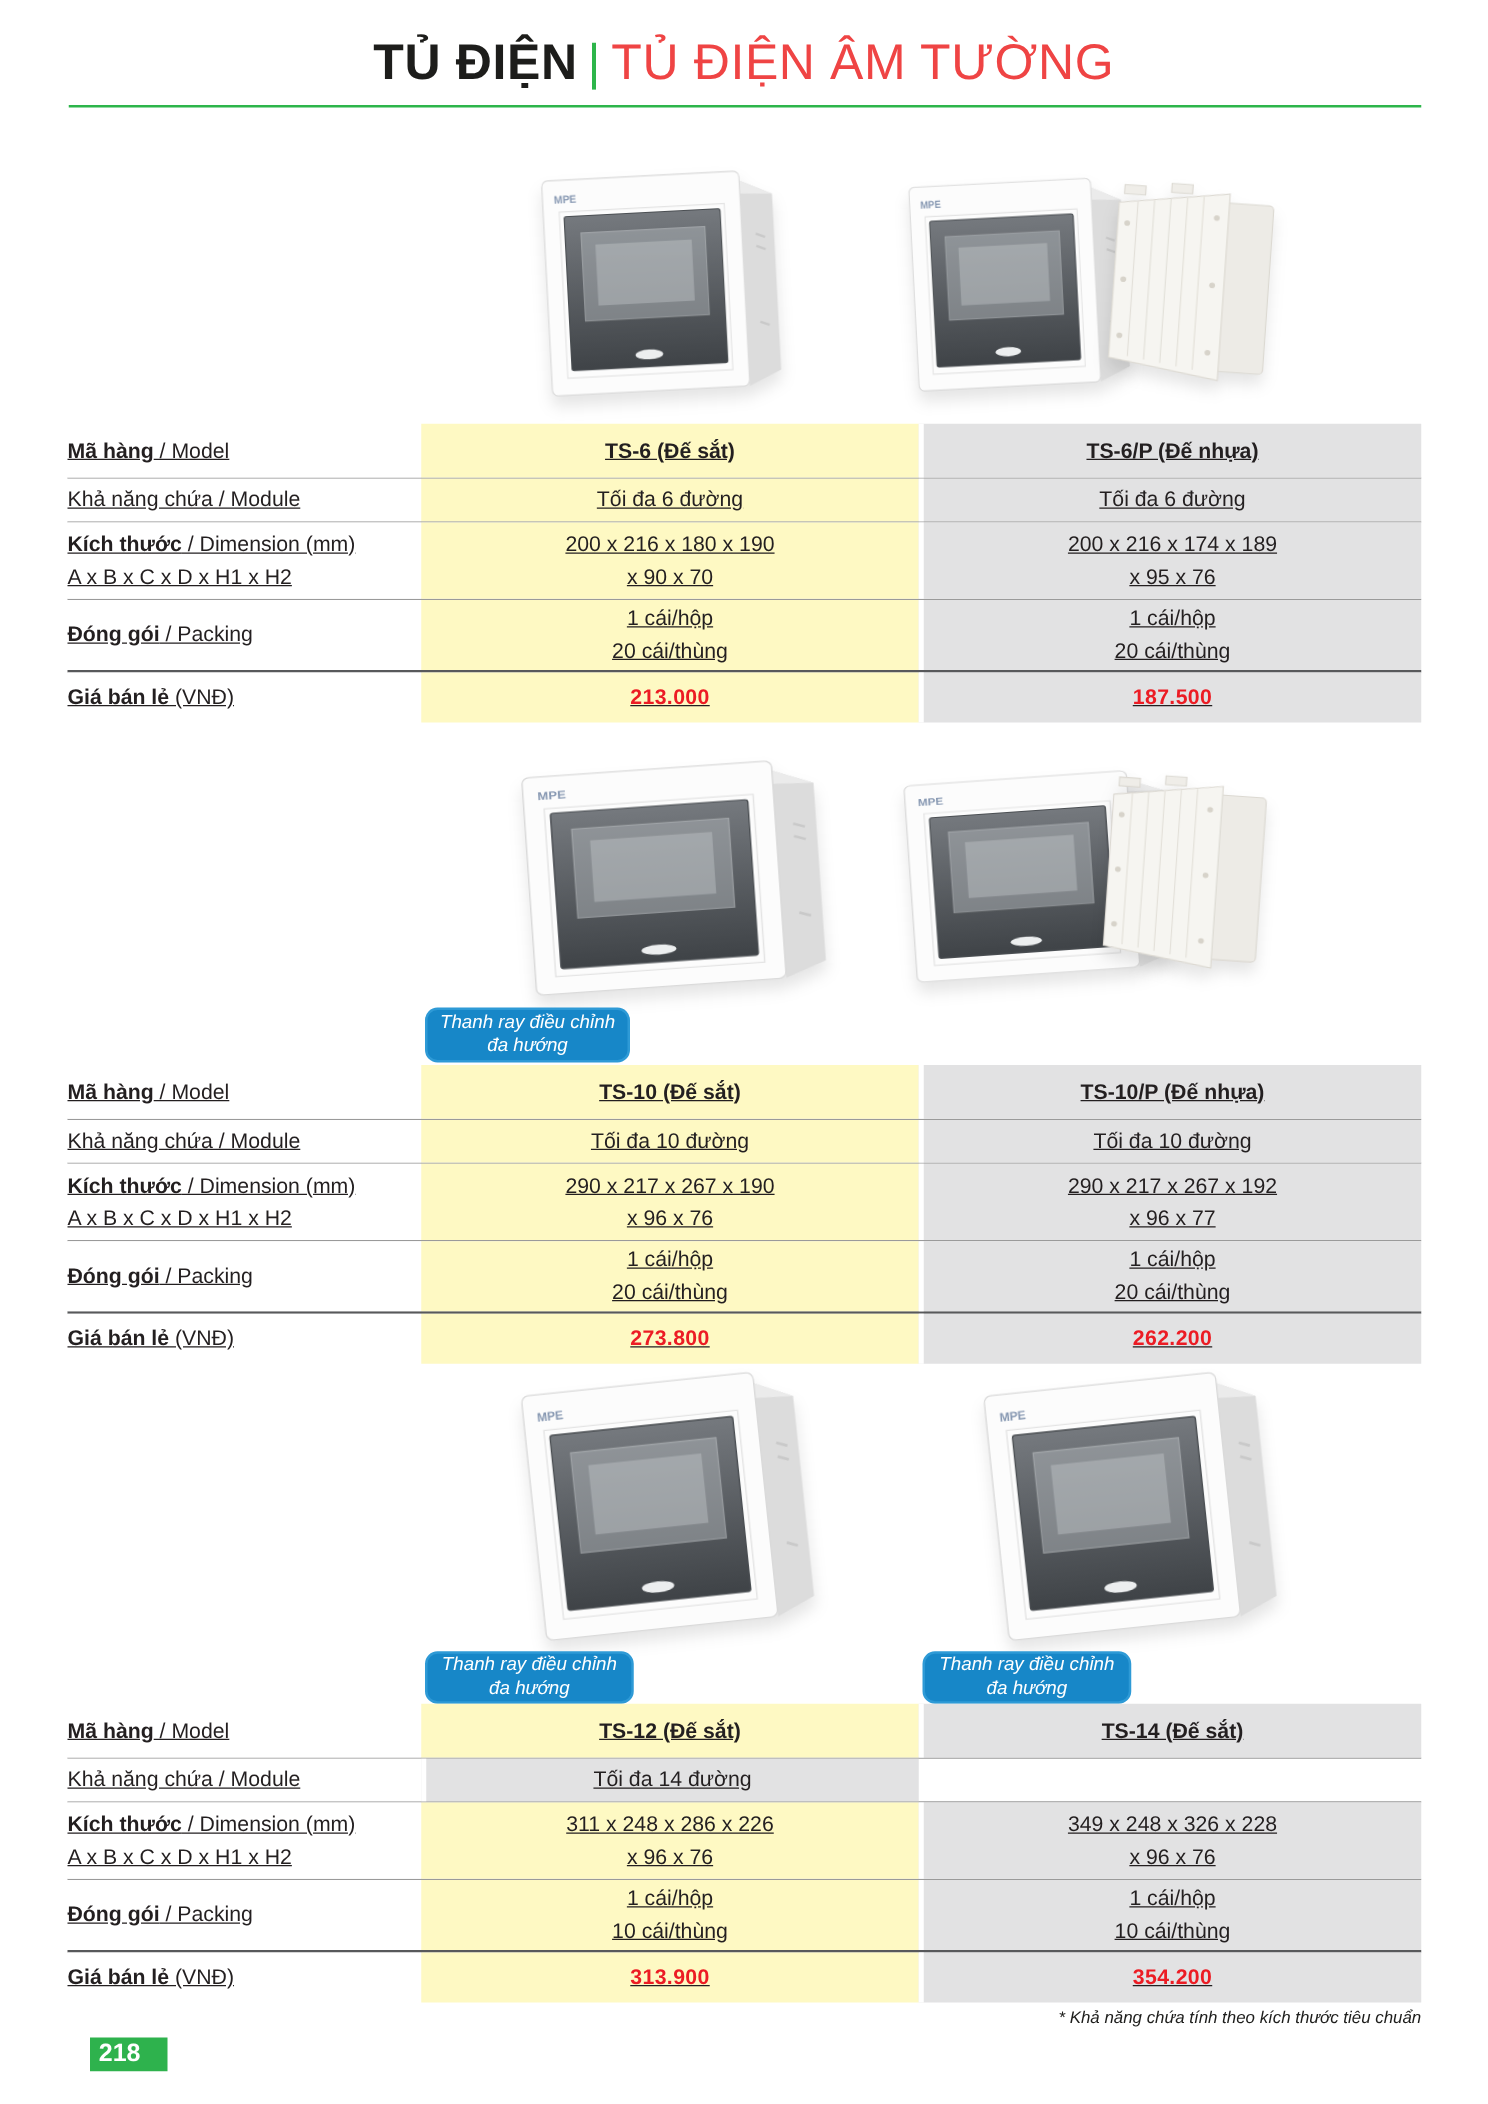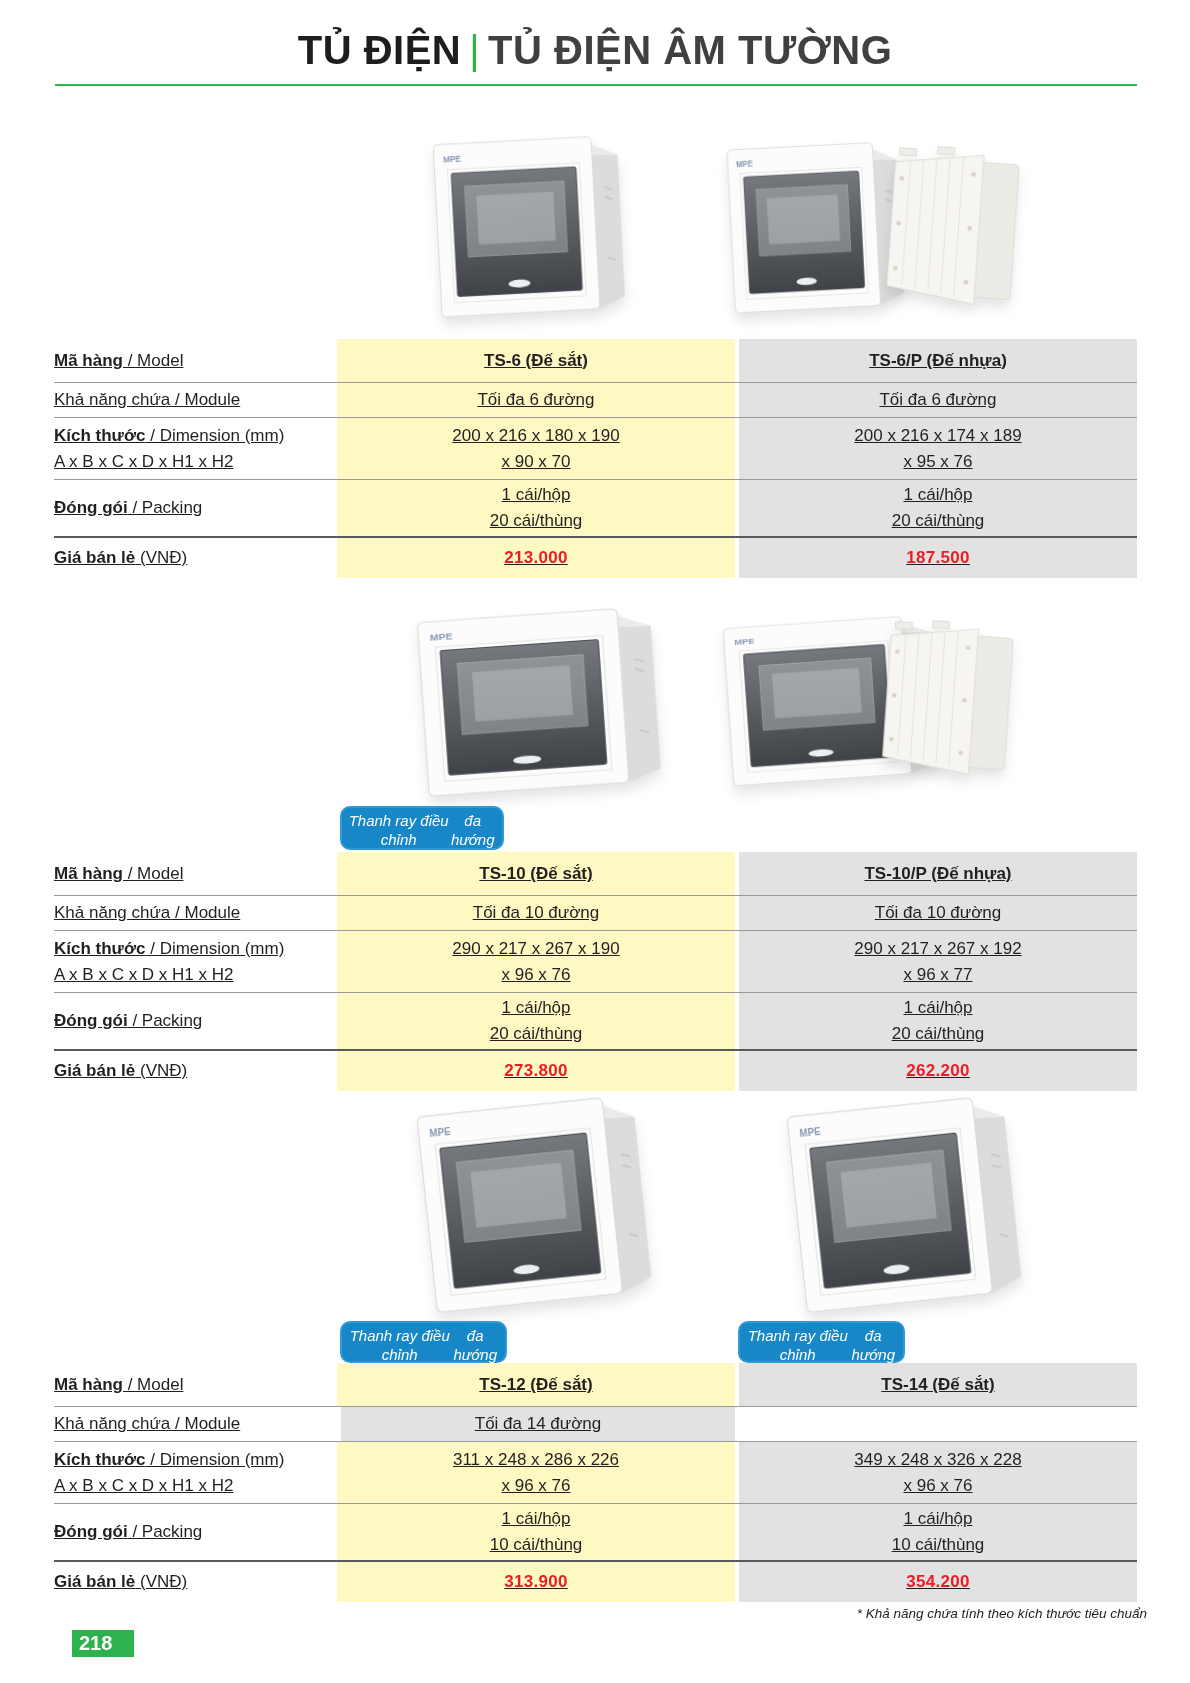--- a/index.html
+++ b/index.html
@@ -5,52 +5,52 @@
   * { margin:0; padding:0; box-sizing:border-box; }
   html,body { background:#ffffff; }
   body { font-family:"Liberation Sans","DejaVu Sans",sans-serif; color:#231f20; }
   .page { position:relative; width:1190px; height:1683px; background:#fff; overflow:hidden; margin:0 auto; }
 
   
   .header-title { position:absolute; top:28px; left:0; width:100%; text-align:center;
                   font-size:40px; letter-spacing:.5px; white-space:nowrap; }
   .t-black { font-weight:700; color:#1d1d1b; }
   .t-sep   { font-weight:400; color:#2db54a; padding:0 8px; }
-  .t-green { font-weight:700; color:#404040; }
+  .t-green { font-weight:400; color:#ef4444; }
   .header-rule { position:absolute; top:84px; left:55px; width:1082px; height:0;
                  border-top:2px solid #2db54a; }
 
   
   .img-area { position:absolute; left:0; width:1190px; }
   .cab-svg  { position:absolute; filter:drop-shadow(0 8px 6px rgba(0,0,0,.10)); }
 
   
   .rail-badge { position:absolute; background:#1787c8; border:2px solid #2e9ad6; border-radius:10px;
                 color:#fff; font-style:italic; font-size:15px; line-height:1.25; text-align:center;
-                display:flex; flex-direction:row; justify-content:center; padding:4px 6px; }
+                display:flex; flex-direction:column; justify-content:center; padding:4px 6px; }
 
   
   .spec-table { position:absolute; left:54px; width:1083px;text-decoration:underline; }
   .row { display:grid; grid-template-columns:283px 398px 402px; border-bottom:1px solid #9a9a9a; }
   .row.r-model { height:44px; }
   .row.r-module{ height:35px; }
   .row.r-dim   { height:62px; }
   .row.r-pack  { height:56px; border-bottom:none; }
   .row.r-price { height:42px; border-top:2px solid #58595b; border-bottom:none; }
   .cell { display:flex; flex-direction:column; justify-content:center; height:100%;
           font-size:17px; line-height:26px; }
   .cell.lab { align-items:flex-start; text-align:left; background:#fff; padding-right:6px; }
   .cell.v1  { align-items:center; text-align:center; background:#fef9c3; }
   .cell.v2  { align-items:center; text-align:center; background:#e2e2e3; border-left:4px solid #fff; }
   .b { font-weight:700; }
   .model-name { font-weight:700; }
   .price { font-weight:700; color:#ec1c24; letter-spacing:.3px; }
 
   
-  .footnote { position:absolute; top:1606px; left:65px; width:1082px; text-align:right;
+  .footnote { position:absolute; top:1606px; left:55px; width:1082px; text-align:right;
               font-size:13.5px; font-style:italic; color:#1d1d1b; }
   .page-badge { position:absolute; top:1630px; left:72px; width:62px; height:27px;
                 background:#2eb24d; color:#fff; font-weight:700; font-size:20px;
                 line-height:27px; padding-left:7px; }
 </style>
 </head>
 <body>
 
 <svg width="0" height="0" style="position:absolute" aria-hidden="true">
   <defs>

